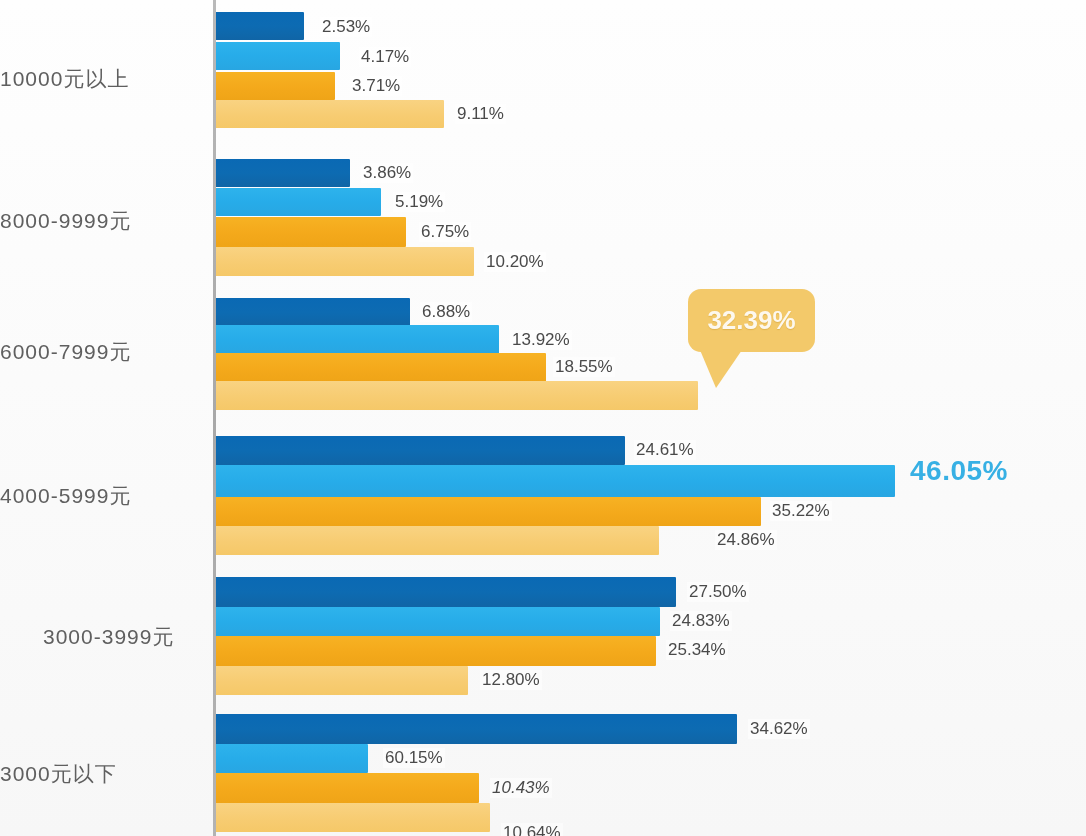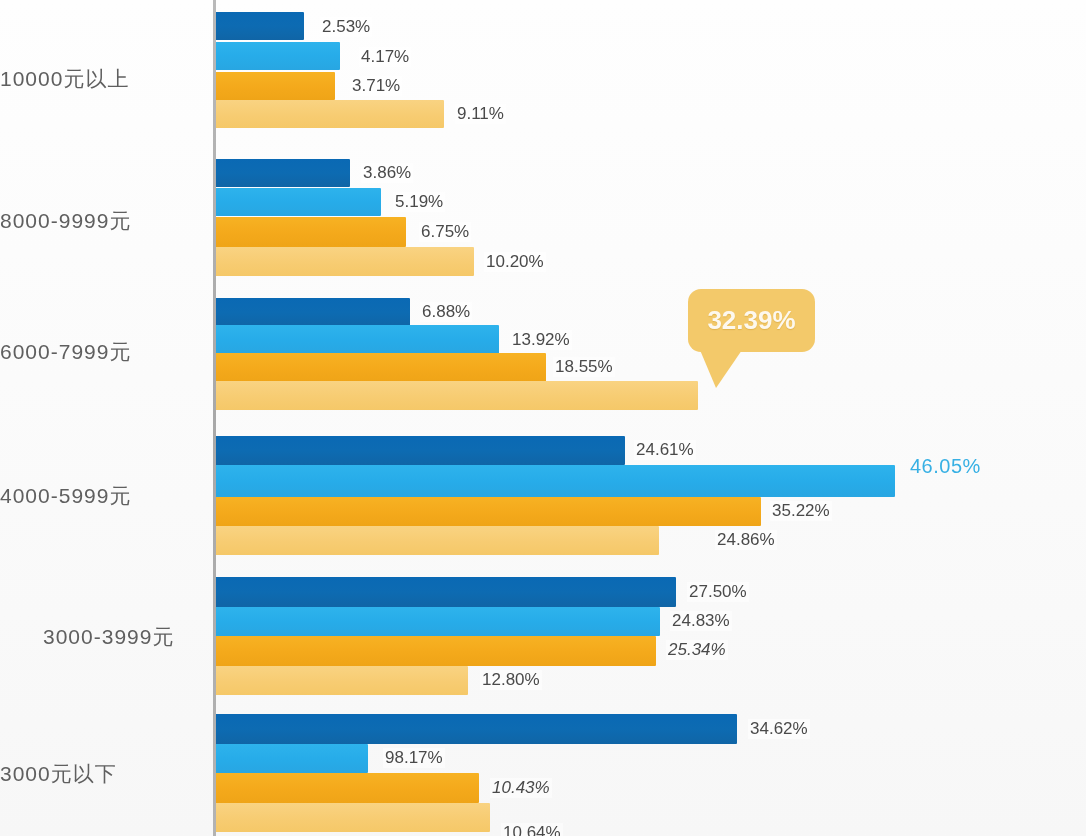--- a/index.html
+++ b/index.html
@@ -51,21 +51,21 @@
     text-shadow:0 1px 1px rgba(190,140,30,0.35);
   }
   #callout-tail{
     position:absolute;left:700px;top:350px;width:0;height:0;
     border-left:16px solid transparent;
     border-right:26px solid transparent;
     border-top:38px solid #f3c96a;
   }
   #highlight-4605{
     position:absolute;left:910px;top:455px;
-    color:#37b0e4;font-size:20px;font-weight:normal;letter-spacing:0.5px;
+    color:#37b0e4;font-size:28px;font-weight:bold;letter-spacing:0.5px;
     white-space:nowrap;
   }
 </style>
 </head>
 <body>
 
 <div id="chart-root">
 
   <div id="axis-line"></div>
 
@@ -164,38 +164,38 @@
     <div class="bar-row" style="top:0px;height:30px;">
       <div class="bar s0" style="width:460px;"></div>
       <div class="val" style="left:471px;top:5px;">27.50%</div>
     </div>
     <div class="bar-row" style="top:30px;height:29px;">
       <div class="bar s1" style="width:444px;"></div>
       <div class="val" style="left:454px;top:4px;">24.83%</div>
     </div>
     <div class="bar-row" style="top:59px;height:30px;">
       <div class="bar s2" style="width:440px;"></div>
-      <div class="val" style="left:450px;top:4px;font-style:italic;">25.34%</div>
+      <div class="val" style="left:450px;top:4px;">25.34%</div>
     </div>
     <div class="bar-row" style="top:89px;height:29px;">
       <div class="bar s3" style="width:252px;"></div>
       <div class="val" style="left:264px;top:4px;">12.80%</div>
     </div>
   </div>
 
   <div class="cat-group" style="top:714px;height:110px;">
     <div class="cat-label" style="top:46px;">3000元以下</div>
 
     <div class="bar-row" style="top:0px;height:30px;">
       <div class="bar s0" style="width:521px;"></div>
       <div class="val" style="left:532px;top:5px;">34.62%</div>
     </div>
     <div class="bar-row" style="top:30px;height:29px;">
       <div class="bar s1" style="width:152px;"></div>
-      <div class="val" style="left:167px;top:4px;">98.17%</div>
+      <div class="val" style="left:167px;top:4px;">60.15%</div>
     </div>
     <div class="bar-row" style="top:59px;height:30px;">
       <div class="bar s2" style="width:263px;"></div>
       <div class="val" style="left:274px;top:5px;font-style:italic;">10.43%</div>
     </div>
     <div class="bar-row" style="top:89px;height:29px;">
       <div class="bar s3" style="width:274px;"></div>
       <div class="val" style="left:285px;top:20px;">10.64%</div>
     </div>
   </div>

